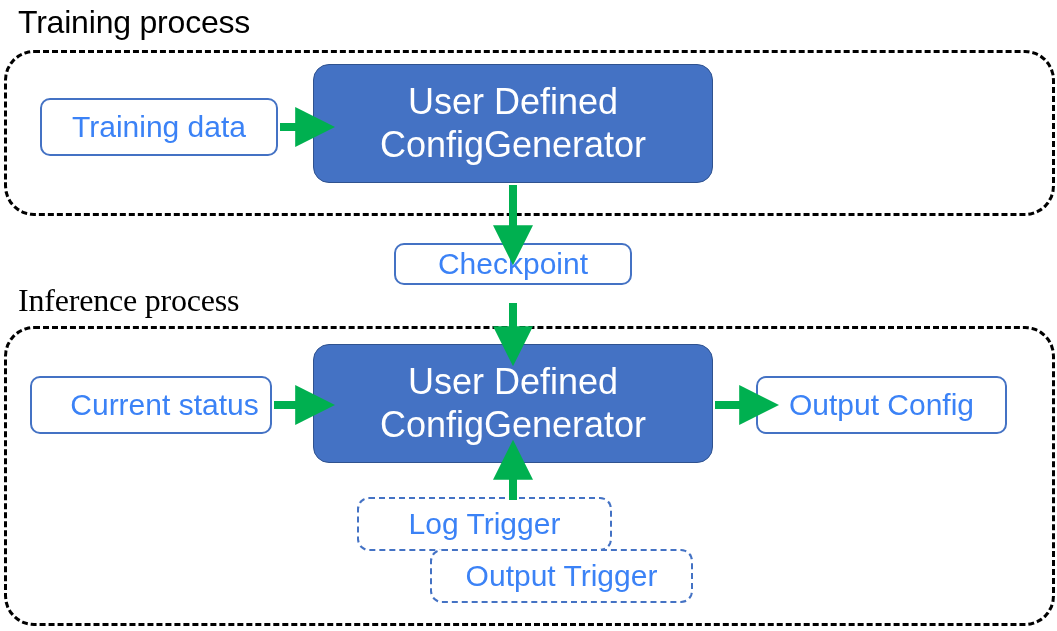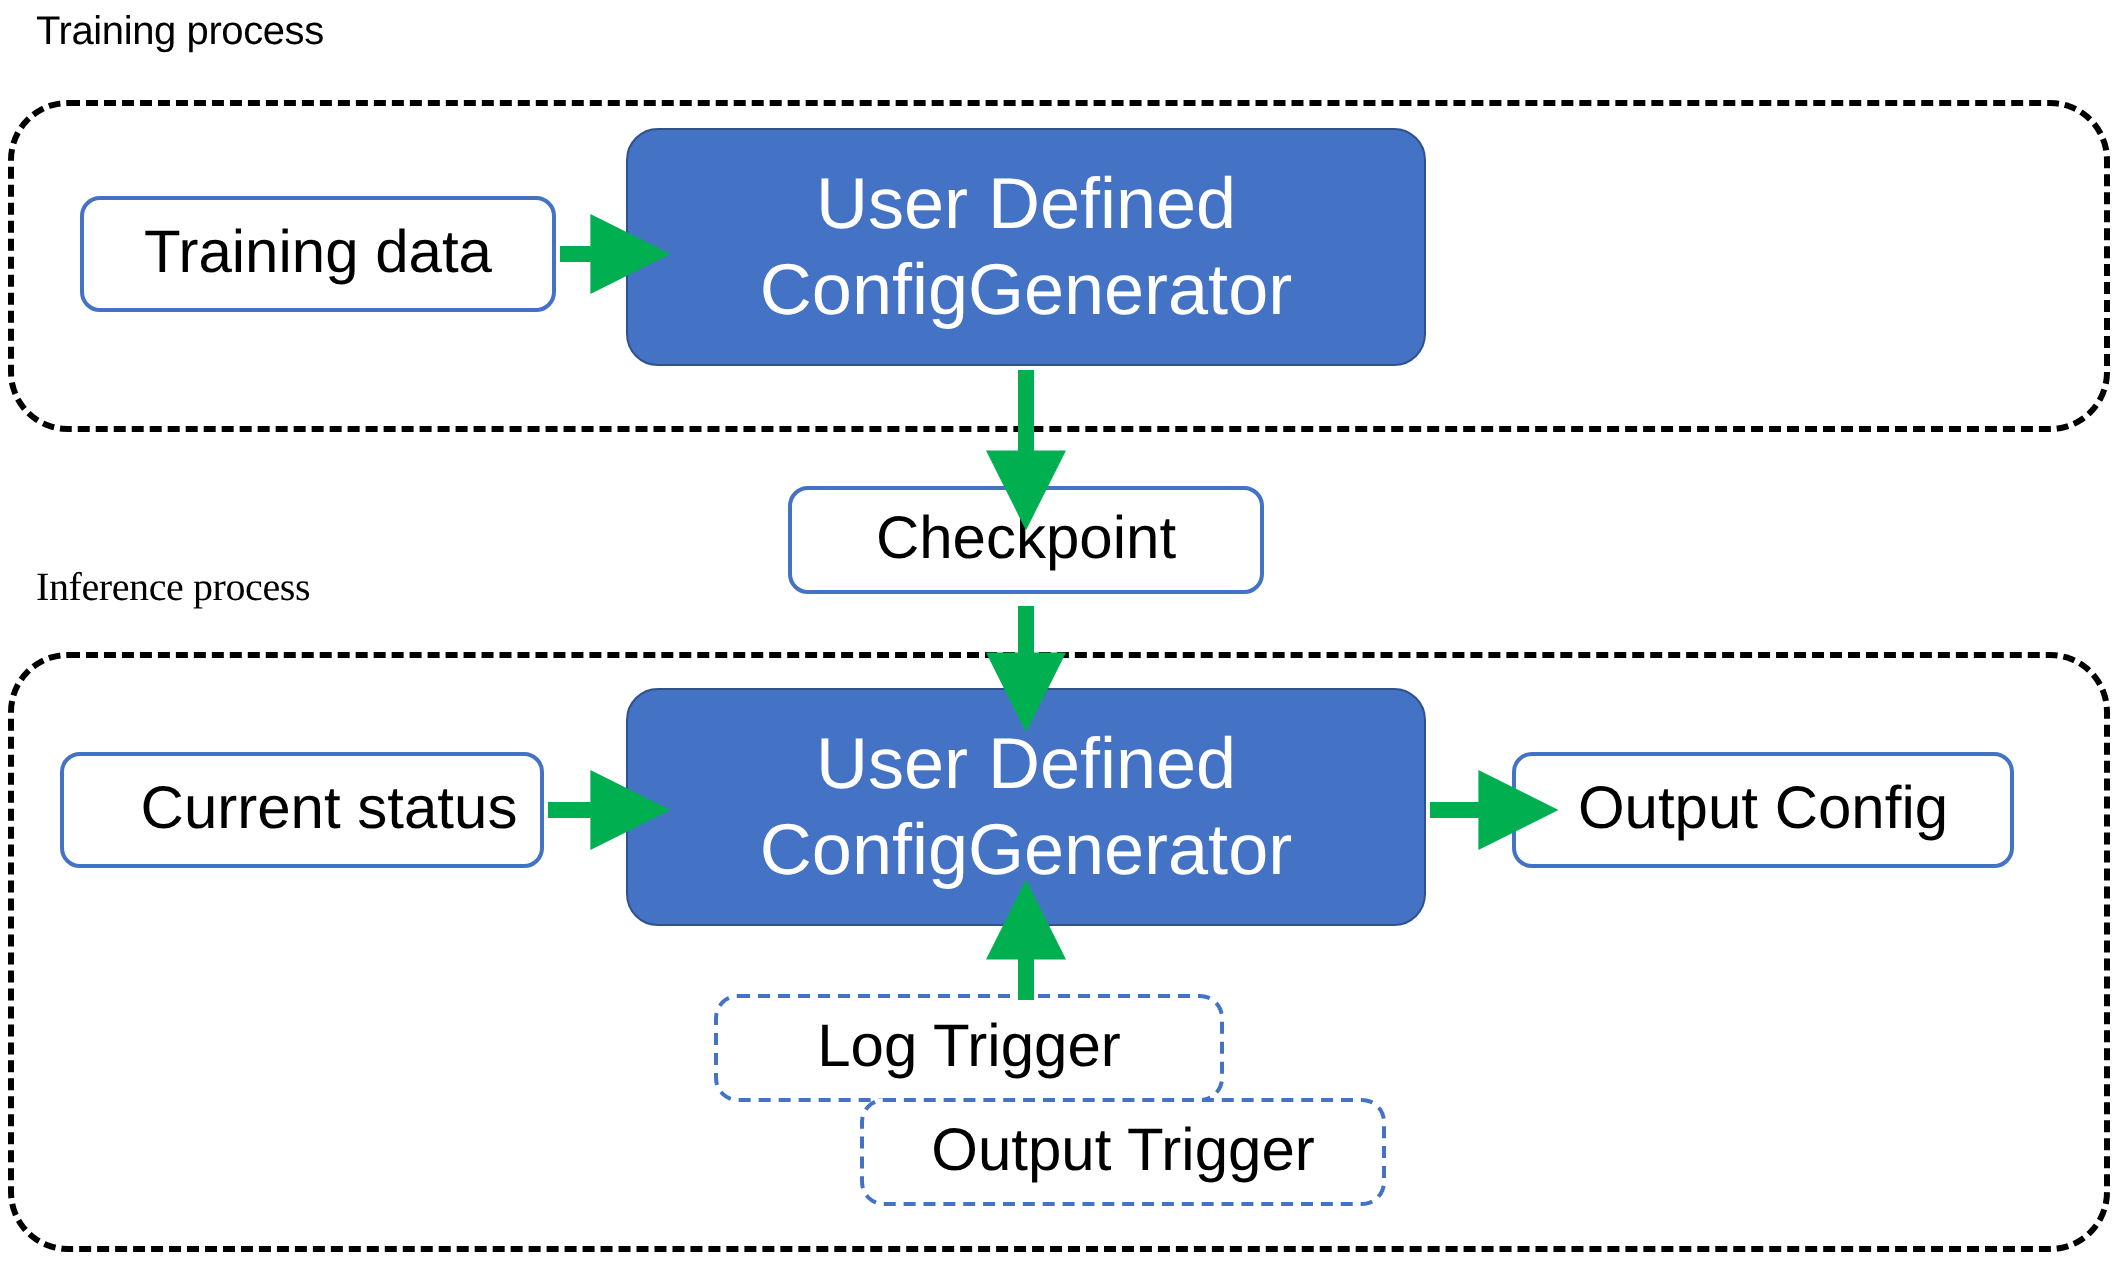--- a/index.html
+++ b/index.html
@@ -14,21 +14,21 @@
     position: relative;
     width: 1057px;
     height: 631px;
     background: #ffffff;
     overflow: hidden;
   }
   .abs { position: absolute; }
 
   
   .section-title {
-    font-size: 20px;
+    font-size: 32px;
     line-height: 1;
     color: #000000;
     white-space: nowrap;
     letter-spacing: -0.2px;
   }
 
   
   .process-container {
     border: 3px dashed #000000;
     border-radius: 30px;
@@ -38,21 +38,21 @@
 
   
   .node-box {
     box-sizing: border-box;
     border: 2px solid #4472C4;
     border-radius: 10px;
     background: #ffffff;
     display: flex;
     align-items: center;
     justify-content: center;
-    color: #000000;
+    color: #3b82f6;
     font-size: 30px;
     line-height: 1.05;
     white-space: nowrap;
   }
 
   
   .node-box.filled {
     background: #4472C4;
     border: 1px solid #2F528F;
     border-radius: 16px;
@@ -90,21 +90,21 @@
 
   <div class="abs node-box" style="left:40px; top:98px; width:238px; height:58px;">
     <span>Training data</span>
   </div>
 
   <div class="abs node-box filled" style="left:313px; top:64px; width:400px; height:119px;">
     <span class="line">User Defined</span>
     <span class="line">ConfigGenerator</span>
   </div>
 
-  <div class="abs node-box" style="left:394px; top:243px; width:238px; height:54px;">
+  <div class="abs node-box" style="left:394px; top:243px; width:238px; height:42px;">
     <span>Checkpoint</span>
   </div>
 
   <div class="abs section-title" style="left:18px; top:284px;font-family:Liberation Serif, serif;">Inference process</div>
 
   <div class="abs process-container" style="left:4px; top:326px; width:1051px; height:300px;"></div>
 
   <div class="abs node-box" style="left:30px; top:376px; width:242px; height:58px;padding-left:27px;">
     <span>Current status</span>
   </div>

